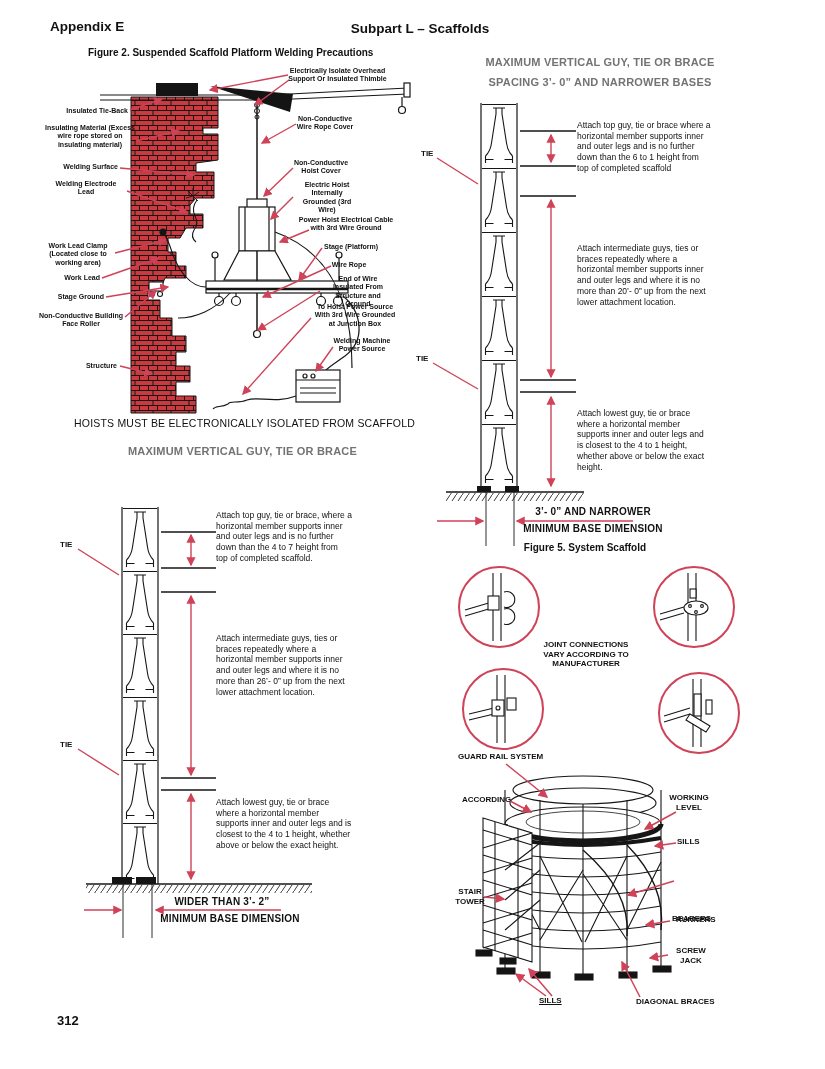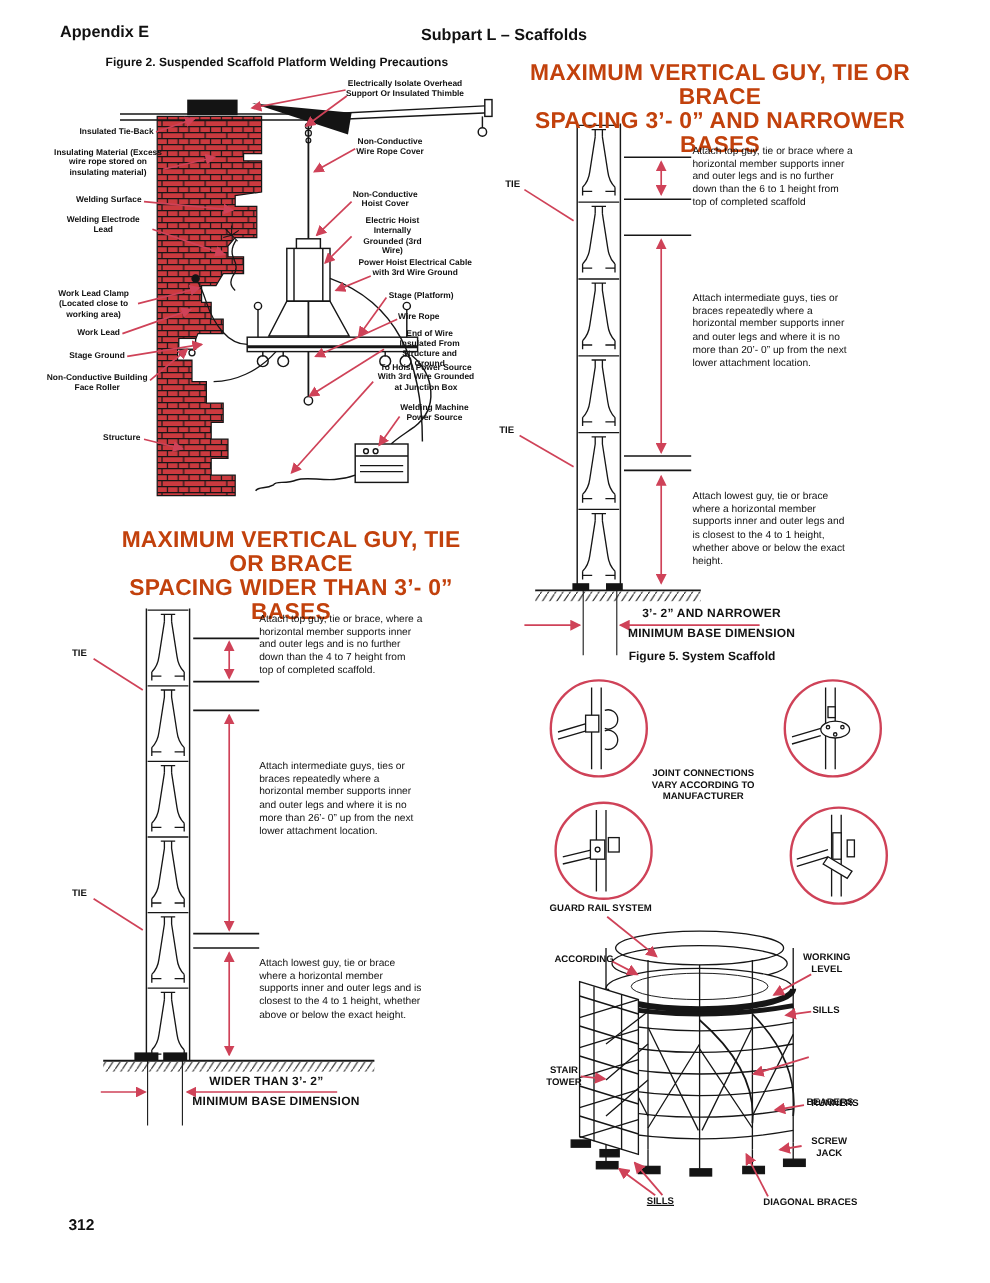--- a/index.html
+++ b/index.html
@@ -5,22 +5,22 @@
   html,body{margin:0;padding:0;background:#e8e8e8;}
   .page{position:relative;width:825px;height:1069px;background:#ffffff;
         font-family:"Liberation Sans",sans-serif;color:#111;overflow:hidden;}
   .art{position:absolute;left:0;top:0;}
   .abs{position:absolute;}
   .b{font-weight:bold;}
   .lbl{position:absolute;font-weight:bold;font-size:7px;line-height:1.2;}
   .note{position:absolute;font-size:8.5px;line-height:1.26;}
   .tie{position:absolute;font-weight:bold;font-size:8px;}
   .dim{position:absolute;font-weight:bold;font-size:10px;letter-spacing:.2px;}
-  .heading{position:absolute;font-weight:bold;font-size:19px;line-height:20px;
-           text-align:center;color:#c2410c;letter-spacing:.2px;}
+  .heading{position:absolute;font-weight:bold;font-size:11px;line-height:20px;
+           text-align:center;color:#737373;letter-spacing:.2px;}
   .figtitle{position:absolute;font-weight:bold;font-size:10px;white-space:nowrap;}
   .center{text-align:center;}
   .right{text-align:right;}
   .nowrap{white-space:nowrap;}
 </style>
 </head>
 <body>
 
 <div class="page">
 
@@ -281,32 +281,32 @@
   <div class="lbl center" style="left:293px;top:115px;width:64px;">Non-Conductive Wire Rope Cover</div>
   <div class="lbl center" style="left:290px;top:159px;width:62px;">Non-Conductive Hoist Cover</div>
   <div class="lbl center" style="left:294px;top:181px;width:66px;">Electric Hoist Internally Grounded (3rd Wire)</div>
   <div class="lbl center" style="left:298px;top:216px;width:96px;">Power Hoist Electrical Cable with 3rd Wire Ground</div>
   <div class="lbl center" style="left:320px;top:243px;width:62px;">Stage (Platform)</div>
   <div class="lbl center" style="left:325px;top:261px;width:48px;">Wire Rope</div>
   <div class="lbl center" style="left:323px;top:275px;width:70px;">End of Wire Insulated From Structure and Ground</div>
   <div class="lbl center" style="left:312px;top:303px;width:86px;">To Hoist Power Source With 3rd Wire Grounded at Junction Box</div>
   <div class="lbl center" style="left:330px;top:337px;width:64px;">Welding Machine Power Source</div>
 
+  <div class="abs nowrap" style="left:74px;top:417px;font-size:10.5px;letter-spacing:.2px;">HOISTS MUST BE ELECTRONICALLY ISOLATED FROM SCAFFOLD</div>
 
   <div class="heading" style="left:85px;top:441px;width:315px;">
     <div>MAXIMUM VERTICAL GUY, TIE OR BRACE</div>
-    <div>SPACING WIDER THAN 3’- 0” BASES</div>
   </div>
 
   <div class="tie" style="left:421px;top:149px;">TIE</div>
   <div class="tie" style="left:416px;top:354px;">TIE</div>
   <div class="note" style="left:577px;top:120px;width:134px;">Attach top guy, tie or brace where a horizontal member supports inner and outer legs and is no further down than the 6 to 1 height from top of completed scaffold</div>
   <div class="note" style="left:577px;top:243px;width:134px;">Attach intermediate guys, ties or braces repeatedly where a horizontal member supports inner and outer legs and where it is no more than 20’- 0” up from the next lower attachment location.</div>
   <div class="note" style="left:577px;top:408px;width:134px;">Attach lowest guy, tie or brace where a horizontal member supports inner and outer legs and is closest to the 4 to 1 height, whether above or below the exact height.</div>
-  <div class="dim center" style="left:523px;top:506px;width:140px;">3’- 2” AND NARROWER</div>
+  <div class="dim center" style="left:523px;top:506px;width:140px;">3’- 0” AND NARROWER</div>
   <div class="dim center" style="left:518px;top:523px;width:150px;">MINIMUM BASE DIMENSION</div>
 
   <div class="tie" style="left:60px;top:540px;">TIE</div>
   <div class="tie" style="left:60px;top:740px;">TIE</div>
   <div class="note" style="left:216px;top:510px;width:136px;">Attach top guy, tie or brace, where a horizontal member supports inner and outer legs and is no further down than the 4 to 7 height from top of completed scaffold.</div>
   <div class="note" style="left:216px;top:633px;width:136px;">Attach intermediate guys, ties or braces repeatedly where a horizontal member supports inner and outer legs and where it is no more than 26’- 0” up from the next lower attachment location.</div>
   <div class="note" style="left:216px;top:797px;width:136px;">Attach lowest guy, tie or brace where a horizontal member supports inner and outer legs and is closest to the 4 to 1 height, whether above or below the exact height.</div>
   <div class="dim center" style="left:152px;top:896px;width:140px;">WIDER THAN 3’- 2”</div>
   <div class="dim center" style="left:155px;top:913px;width:150px;">MINIMUM BASE DIMENSION</div>
 

